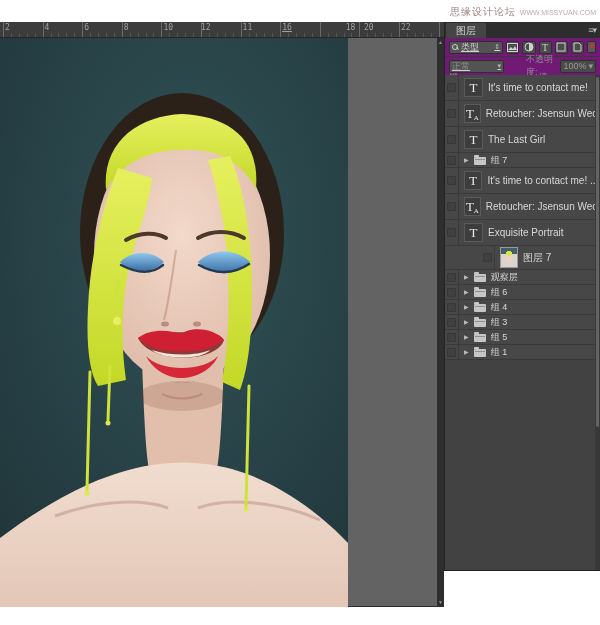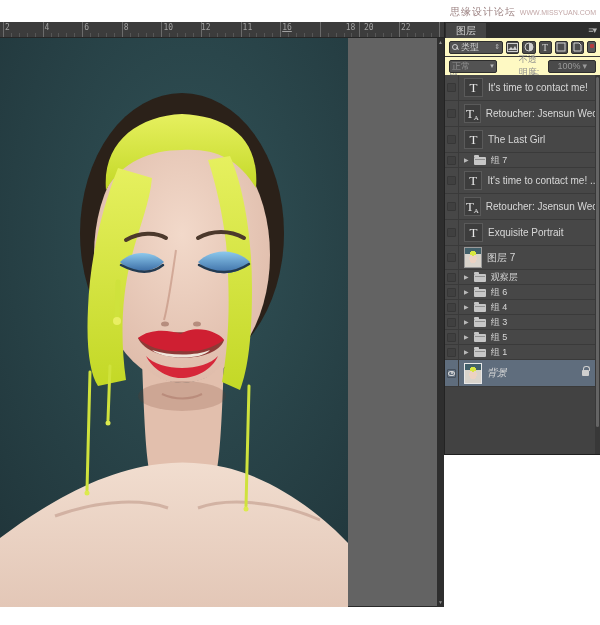--- a/index.html
+++ b/index.html
@@ -23,52 +23,52 @@
   #ruler .rnum { position:absolute; top:1px; font-size:8px; color:#a0a0a0; font-family:"DejaVu Sans Mono", monospace; }
 
   
   #canvas-area { position:absolute; left:0; top:38px; width:348px; height:569px; overflow:hidden; background:#2a474d; }
   #pasteboard { position:absolute; left:348px; top:38px; width:89px; height:569px; background:#636363; border-bottom:1px solid #2a2a2a; }
   #doc-vscroll { position:absolute; left:437px; top:38px; width:7px; height:569px; background:#2e2e2e; }
   #doc-vscroll .arr { position:absolute; left:0; width:7px; height:9px; color:#8d8d8d; font-size:5px; line-height:9px; text-align:center; }
   #doc-vscroll .arr.up { top:0; } #doc-vscroll .arr.down { bottom:0; }
 
   
-  #panel { position:absolute; left:444px; top:22px; width:156px; height:433px; background:#fef9c3; border-left:1px solid #232323; border-bottom:1px solid #1f1f1f; }
+  #panel { position:absolute; left:444px; top:22px; width:156px; height:549px; background:#701a75; border-left:1px solid #232323; border-bottom:1px solid #1f1f1f; }
   #panel-tabbar { position:relative; height:16px; background:#2d2d2d; }
   #panel-tab { position:absolute; left:1px; top:1px; height:15px; padding:0 10px; background:#454545; color:#d4d4d4; font-size:10px; line-height:15px; }
   #panel-menu { position:absolute; right:4px; top:3px; color:#b5b5b5; font-size:9px; letter-spacing:-1px; }
 
   .prow { position:relative; height:19px; border-bottom:1px solid #383838; display:flex; align-items:center; padding:0 4px; gap:3px; }
   .prow.short { height:17px; }
 
-  .ctl-box { display:inline-flex; align-items:center; background:#535353; border:1px solid #2e2e2e; border-radius:2px; height:13px; color:#cfcfcf; font-size:9px; padding:0 2px; gap:2px; }
+  .ctl-box { display:inline-flex; align-items:center; background:#535353; border:1px solid #2e2e2e; border-radius:2px; height:13px; color:#cfcfcf; font-size:9px; padding:0 2px; gap:2px;text-decoration:underline; }
   .ctl-box .arrow { color:#b9b9b9; font-size:7px; }
   .dim { color:#8f8f8f; font-size:9px; }
-  .val-box { display:inline-flex; align-items:center; background:#4a4a4a; border:1px solid #2e2e2e; border-radius:2px; height:13px; color:#9a9a9a; font-size:9px; padding:0 8px; gap:2px; }
+  .val-box { display:inline-flex; align-items:center; background:#4a4a4a; border:1px solid #2e2e2e; border-radius:2px; height:13px; color:#9a9a9a; font-size:9px; padding:0 2px; gap:2px; }
 
   .ficon { width:15px; height:13px; display:inline-flex; align-items:center; justify-content:center; background:#4c4c4c; border:1px solid #2f2f2f; border-radius:2px; }
   .licon { width:13px; height:12px; display:inline-flex; align-items:center; justify-content:center; }
 
   
   .loupe { position:relative; width:7px; height:7px; }
   .loupe::before { content:""; position:absolute; left:0; top:0; width:4px; height:4px; border:1px solid #cfcfcf; border-radius:50%; }
   .loupe::after { content:""; position:absolute; left:4px; top:4px; width:3px; height:1px; background:#cfcfcf; transform:rotate(45deg); }
 
   
   .ftoggle { width:10px; height:12px; background:#5a5a5a; border:1px solid #2d2d2d; border-radius:2px; position:relative; }
   .ftoggle::after { content:""; position:absolute; left:2px; top:2px; width:4px; height:4px; background:#b43c3c; border-radius:1px; }
 
   
   #layer-list { position:absolute; left:0; top:53px; width:150px; bottom:0; background:#424242; overflow:hidden; }
   #panel-scroll { position:absolute; right:0; top:53px; width:5px; bottom:0; background:#383838; }
   #panel-scroll .thumb { position:absolute; left:1px; top:2px; width:3px; height:350px; background:#646464; border-radius:2px; }
 
   .lrow { position:relative; display:flex; align-items:center; background:#474747; border-bottom:1px solid #3a3a3a; }
-  .row-text { height:26px; } .row-group { height:15px; } .row-image { height:24px; } .row-bgsel { height:27px; }
+  .row-text { height:26px; } .row-group { height:15px; } .row-image { height:24px;padding-left:36px; } .row-bgsel { height:27px; }
   .lrow.selected { background:var(--selected_row, #5f6d7d); }
   .eyewell { width:14px; align-self:stretch; border-right:1px solid #3a3a3a; display:flex; align-items:center; justify-content:center; }
   .eyebox { width:9px; height:9px; background:#404040; border:1px solid #373737; border-radius:1px; display:flex; align-items:center; justify-content:center; }
   .lrow.selected .eyebox { background:transparent; border-color:rgba(0,0,0,.25); }
   .eye { position:relative; width:8px; height:5px; border:1px solid #d8d8d8; border-radius:50%/60%; }
   .eye::after { content:""; position:absolute; left:2px; top:0.5px; width:2px; height:2px; background:#d8d8d8; border-radius:50%; }
   .lbody { display:flex; align-items:center; gap:5px; padding-left:5px; flex:1; min-width:0; }
   .lname { font-size:10px; color:#d8d8d8; white-space:nowrap; overflow:hidden; }
   .row-group .lname { font-size:9px; }
   .lname.italic { font-style:italic; }
@@ -409,32 +409,20 @@
         <div class="lrow row-group">
           <div class="eyewell">
             <span class="eyebox"></span>
           </div>
           <div class="lbody">
             <span class="tri">▶</span>
             <span class="folder"></span>
             <span class="lname">组 1</span>
           </div>
         </div>
-        <div class="lrow row-bgsel selected">
-          <div class="eyewell">
-            <span class="eyebox">
-              <span class="eye"></span>
-            </span>
-          </div>
-          <div class="lbody">
-            <span class="thumb-img"></span>
-            <span class="lname italic">背景</span>
-          </div>
-          <span class="padlock"></span>
-        </div>
       </div>
     <div id="panel-scroll">
         <div class="thumb"></div>
       </div>
   </div>
 
   <div id="bottom-strip"></div>
 </div>
 
 </body></html>

